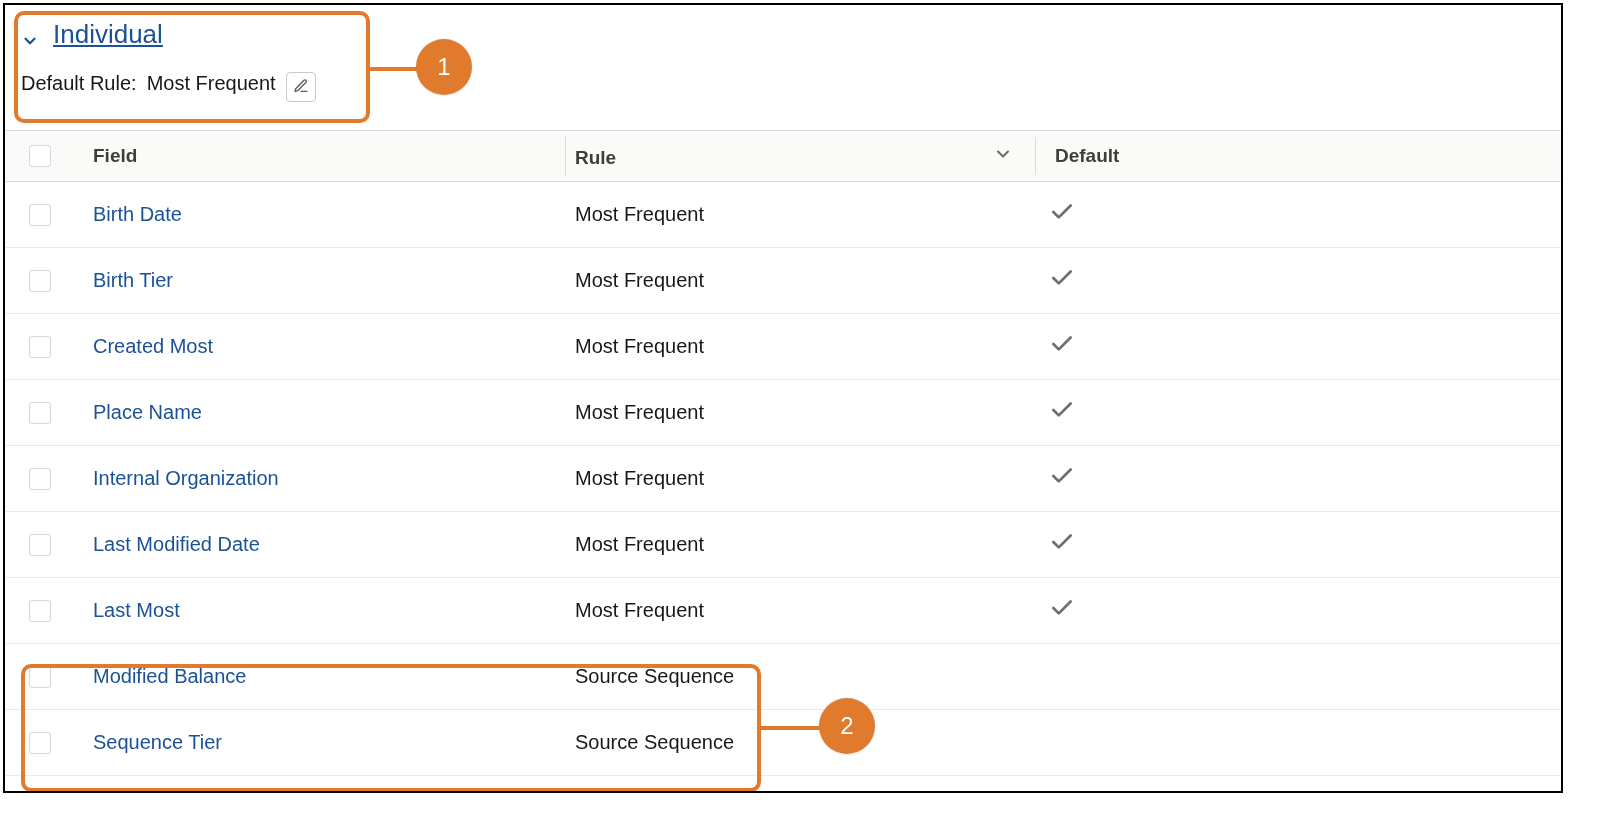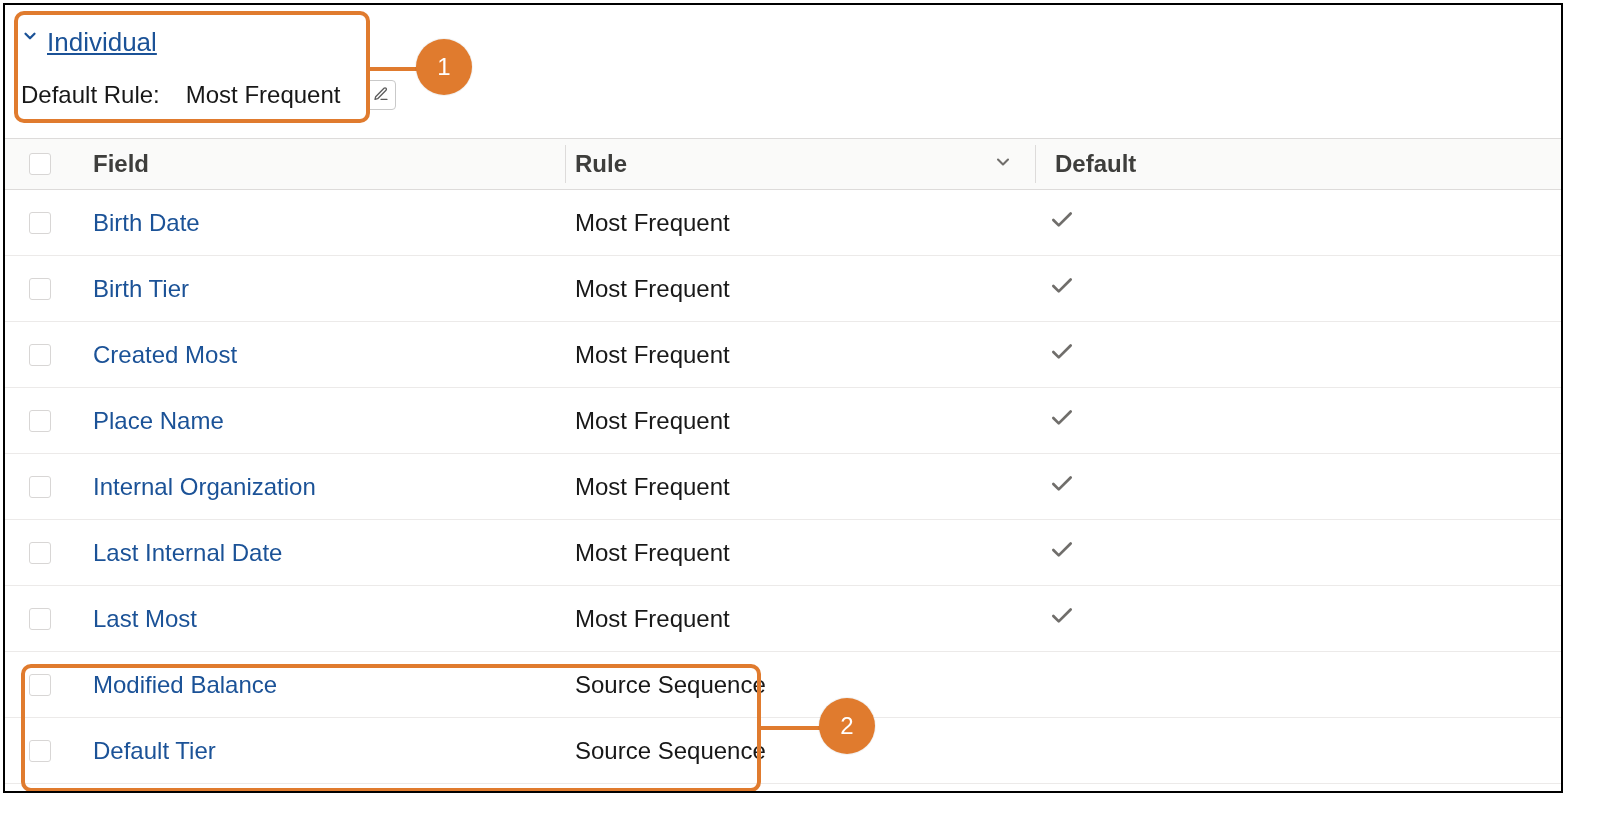--- a/index.html
+++ b/index.html
@@ -23,44 +23,43 @@
     background: #fff;
   }
 
   
   .section-header {
     padding: 14px 16px 10px 16px;
     position: relative;
   }
   .section-title-row {
     display: flex;
-    align-items: flex-start;
-    gap: 8px;
-    margin-top: 8px;
+    align-items: flex-end;
+    gap: 14px;
   }
   .chev-down {
     width: 18px;
     height: 18px;
     display: inline-flex;
     align-items: center;
     justify-content: center;
     color: #1b5297;
   }
   .section-title {
     font-size: 26px;
     color: #1b5297;
     text-decoration: underline;
     font-weight: 400;
   }
   .default-rule-row {
     display: flex;
-    align-items: center;
-    gap: 26px;
+    align-items: flex-start;
+    gap: 10px;
     margin-top: 22px;
-    font-size: 24px;
+    font-size: 20px;
     color: #181818;
   }
   .edit-btn {
     width: 30px;
     height: 30px;
     border: 1px solid #c9c9c9;
     border-radius: 4px;
     background: #fff;
     display: inline-flex;
     align-items: center;
@@ -76,21 +75,21 @@
   .tbl-header {
     display: grid;
     grid-template-columns: 70px 490px 470px 1fr;
     align-items: center;
     height: 52px;
     background: #fafaf9;
     border-top: 1px solid #dddbda;
     border-bottom: 1px solid #dddbda;
     font-weight: 700;
     color: #3e3e3c;
-    font-size: 24px;
+    font-size: 19px;
     position: relative;
   }
   .tbl-header .col-sep1 {
     position: absolute;
     left: 560px;
     top: 6px;
     bottom: 6px;
     width: 1px;
     background: #dddbda;
   }
@@ -107,21 +106,21 @@
   .hcell-default { padding-left: 20px; }
   .sort-chev { color: #706e6b; }
   .hcell-check { display:flex; align-items:center; justify-content:center; }
 
   .tbl-row {
     display: grid;
     grid-template-columns: 70px 490px 470px 1fr;
     align-items: center;
     height: 66px;
     border-bottom: 1px solid #eceae9;
-    font-size: 24px;
+    font-size: 20px;
   }
   .cell-check { display:flex; align-items:center; justify-content:center; }
   .chk {
     width: 22px;
     height: 22px;
     border: 1px solid #d8d6d5;
     border-radius: 3px;
     background: #fff;
     display: inline-block;
   }
@@ -285,21 +284,21 @@
           <div class="cell-field"><span class="field-link">Internal Organization</span></div>
           <div class="cell-rule">Most Frequent</div>
           <div class="cell-default"><span class="check-icon"><svg viewBox="0 0 24 24" width="26" height="26" fill="none" stroke="#706e6b" stroke-width="2.5" stroke-linecap="round" stroke-linejoin="round">
                 <polyline points="20 6 9 17 4 12"></polyline>
               </svg></span></div>
         </div>
         <div class="tbl-row">
           <div class="cell-check">
             <span class="chk"></span>
           </div>
-          <div class="cell-field"><span class="field-link">Last Internal Date</span></div>
+          <div class="cell-field"><span class="field-link">Last Modified Date</span></div>
           <div class="cell-rule">Most Frequent</div>
           <div class="cell-default"><span class="check-icon"><svg viewBox="0 0 24 24" width="26" height="26" fill="none" stroke="#706e6b" stroke-width="2.5" stroke-linecap="round" stroke-linejoin="round">
                 <polyline points="20 6 9 17 4 12"></polyline>
               </svg></span></div>
         </div>
         <div class="tbl-row">
           <div class="cell-check">
             <span class="chk"></span>
           </div>
           <div class="cell-field"><span class="field-link">Last Most</span></div>
@@ -313,21 +312,21 @@
             <span class="chk"></span>
           </div>
           <div class="cell-field"><span class="field-link">Modified Balance</span></div>
           <div class="cell-rule">Source Sequence</div>
           <div class="cell-default"></div>
         </div>
         <div class="tbl-row">
           <div class="cell-check">
             <span class="chk"></span>
           </div>
-          <div class="cell-field"><span class="field-link">Default Tier</span></div>
+          <div class="cell-field"><span class="field-link">Sequence Tier</span></div>
           <div class="cell-rule">Source Sequence</div>
           <div class="cell-default"></div>
         </div>
       </div>
   </div>
 
   <div class="callout-box1"></div>
   <div class="callout-line1"></div>
   <div class="callout-circle callout-c1">1</div>
 

